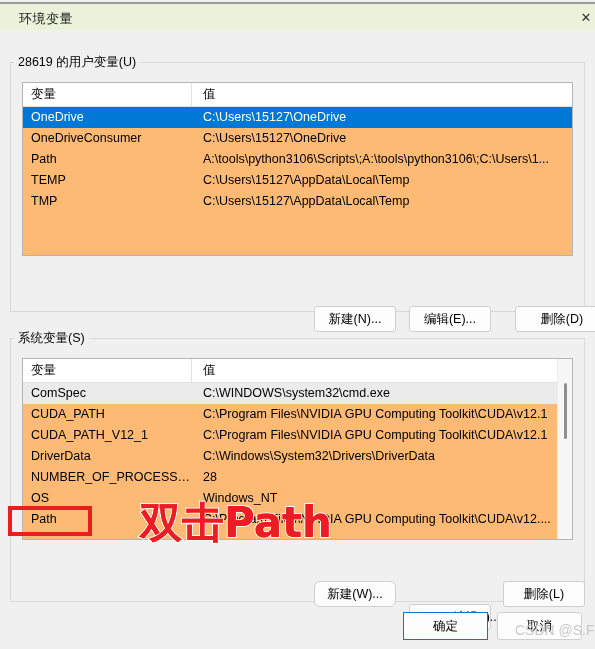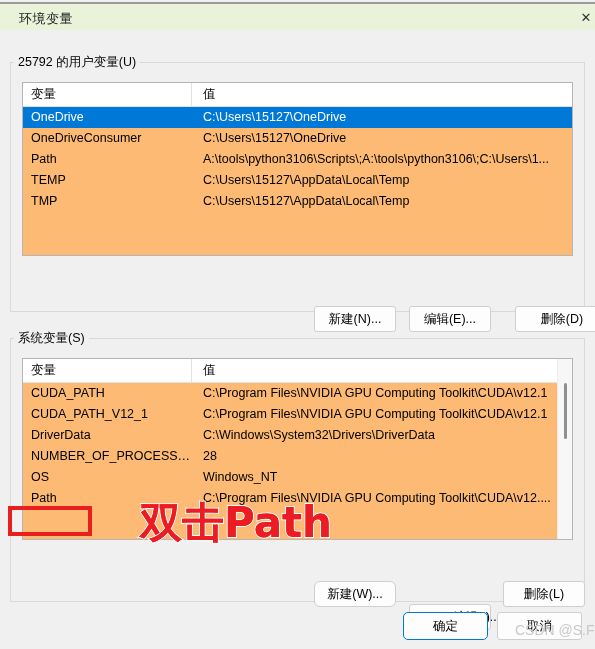--- a/index.html
+++ b/index.html
@@ -160,21 +160,21 @@
     font-size: 12.5px;
     font-family: "Liberation Sans", "DejaVu Sans", sans-serif;
     color: #000;
     line-height: 24px;
     white-space: nowrap;
     cursor: default;
     padding: 0;
   }
   .btn.default {
     border: 1px solid #0078d7;
-    border-radius: 5px;
+    border-radius: 0;
   }
 
   
   #annot-box {
     position: absolute;
     left: 8px; top: 506px;
     width: 84px; height: 30px;
     border: 4px solid #e81f1f;
     box-sizing: border-box;
     z-index: 20;
@@ -218,21 +218,21 @@
 </head>
 <body>
 
 <div id="titlebar">
   <div id="title-text">环境变量</div>
   <div id="close-icon">✕</div>
 </div>
 
 <div id="dialog-body">
 
-  <div class="group-label" style="left:14px; top:24px;">25792 的用户变量(U)</div>
+  <div class="group-label" style="left:14px; top:24px;">28619 的用户变量(U)</div>
   <div class="group-frame" style="left:10px; top:32px; width:575px; height:250px;"></div>
 
   <div class="listview" id="user-listview" style="left:22px; top:52px; width:551px; height:174px;">
     <div class="lv-header">
       <div class="hcell" style="left:8px;">变量</div>
       <div class="hdiv" style="left:168px;"></div>
       <div class="hcell" style="left:180px;">值</div>
     </div>
     <div class="lv-rows" id="user-rows">
         <div class="lv-row selected">
@@ -265,20 +265,24 @@
   <div class="group-label" style="left:14px; top:300px;">系统变量(S)</div>
   <div class="group-frame" style="left:10px; top:308px; width:575px; height:264px;"></div>
 
   <div class="listview" id="system-listview" style="left:22px; top:328px; width:551px; height:182px;">
     <div class="lv-header">
       <div class="hcell" style="left:8px;">变量</div>
       <div class="hdiv" style="left:168px;"></div>
       <div class="hcell" style="left:180px;">值</div>
     </div>
     <div class="lv-rows" id="system-rows">
+        <div class="lv-row hover">
+          <div class="c-name">ComSpec</div>
+          <div class="c-val">C:\WINDOWS\system32\cmd.exe</div>
+        </div>
         <div class="lv-row">
           <div class="c-name">CUDA_PATH</div>
           <div class="c-val">C:\Program Files\NVIDIA GPU Computing Toolkit\CUDA\v12.1</div>
         </div>
         <div class="lv-row">
           <div class="c-name">CUDA_PATH_V12_1</div>
           <div class="c-val">C:\Program Files\NVIDIA GPU Computing Toolkit\CUDA\v12.1</div>
         </div>
         <div class="lv-row">
           <div class="c-name">DriverData</div>

